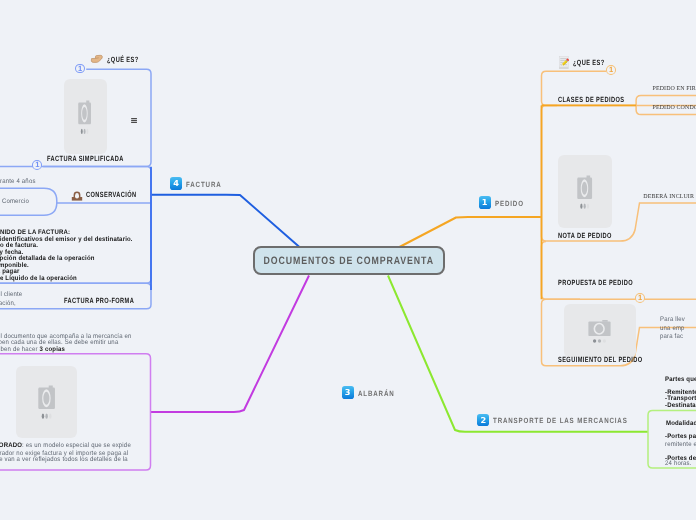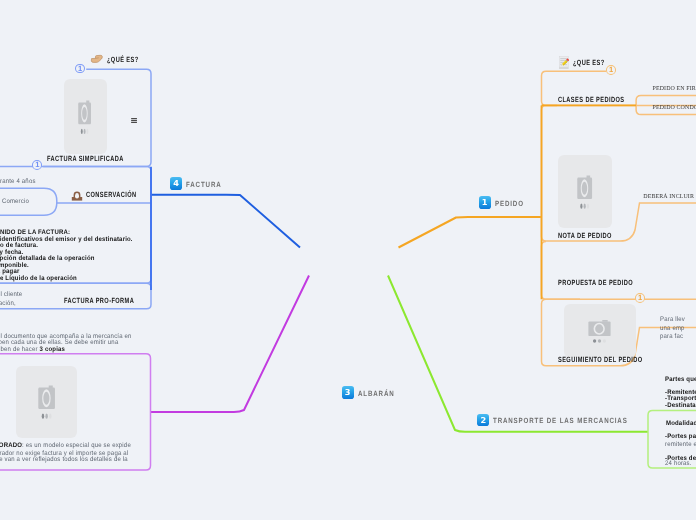--- a/index.html
+++ b/index.html
@@ -100,20 +100,23 @@
 
   <g fill="none" stroke="#d07ef0" stroke-width="1.5">
     <path d="M-6 353.7 L146 353.7 Q150.5 353.7 150.5 358.2 L150.5 465.6 Q150.5 470.1 146 470.1 L-6 470.1"></path>
   </g>
 
   <g fill="none" stroke="#b4f07e" stroke-width="1.5">
     <path d="M702 410.4 L652.5 410.4 Q648 410.4 648 414.9 L648 463.5 Q648 468 652.5 468 L702 468"></path>
   </g>
 </svg>
 
+<div id="root-node">
+  <span class="t">DOCUMENTOS DE COMPRAVENTA</span>
+</div>
 
 <div class="blabel" style="left:169.9px;top:177.1px">
   <span class="bsq">4</span>
   <span class="t">FACTURA</span>
 </div>
 <div class="blabel" style="left:478.5px;top:196.4px">
   <span class="bsq">1</span>
   <span class="t">PEDIDO</span>
 </div>
 <div class="blabel" style="left:341.5px;top:386.4px">

